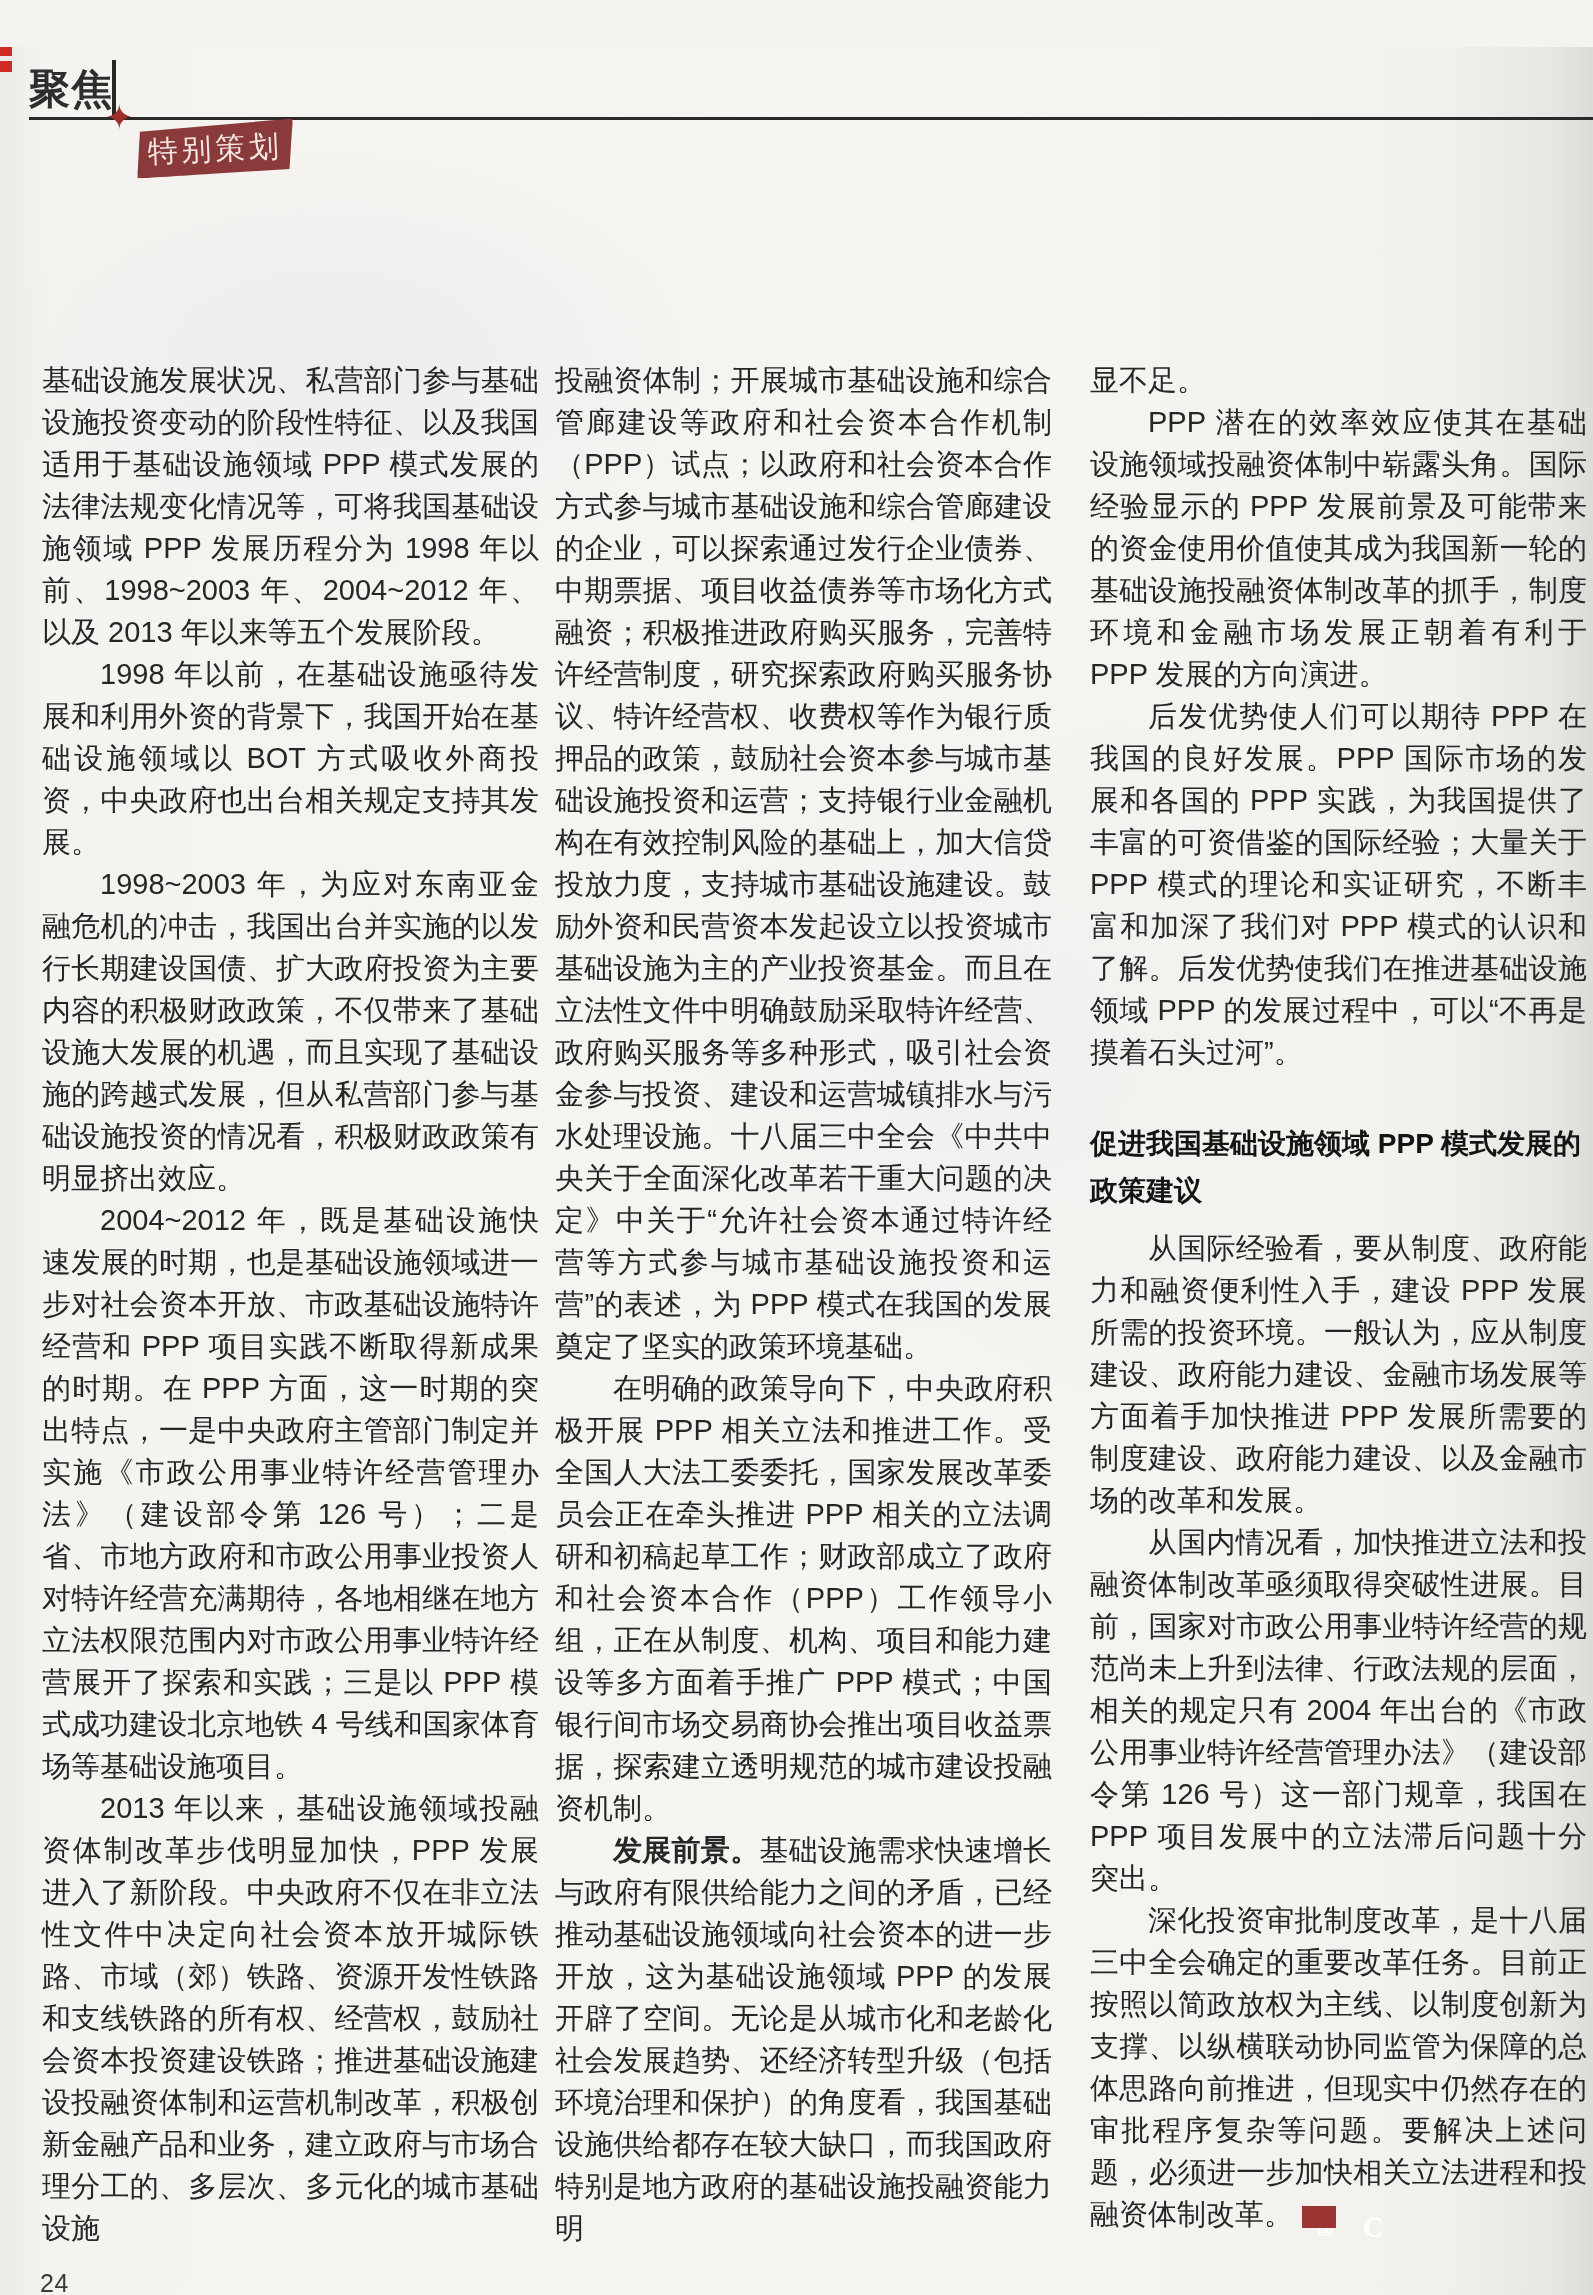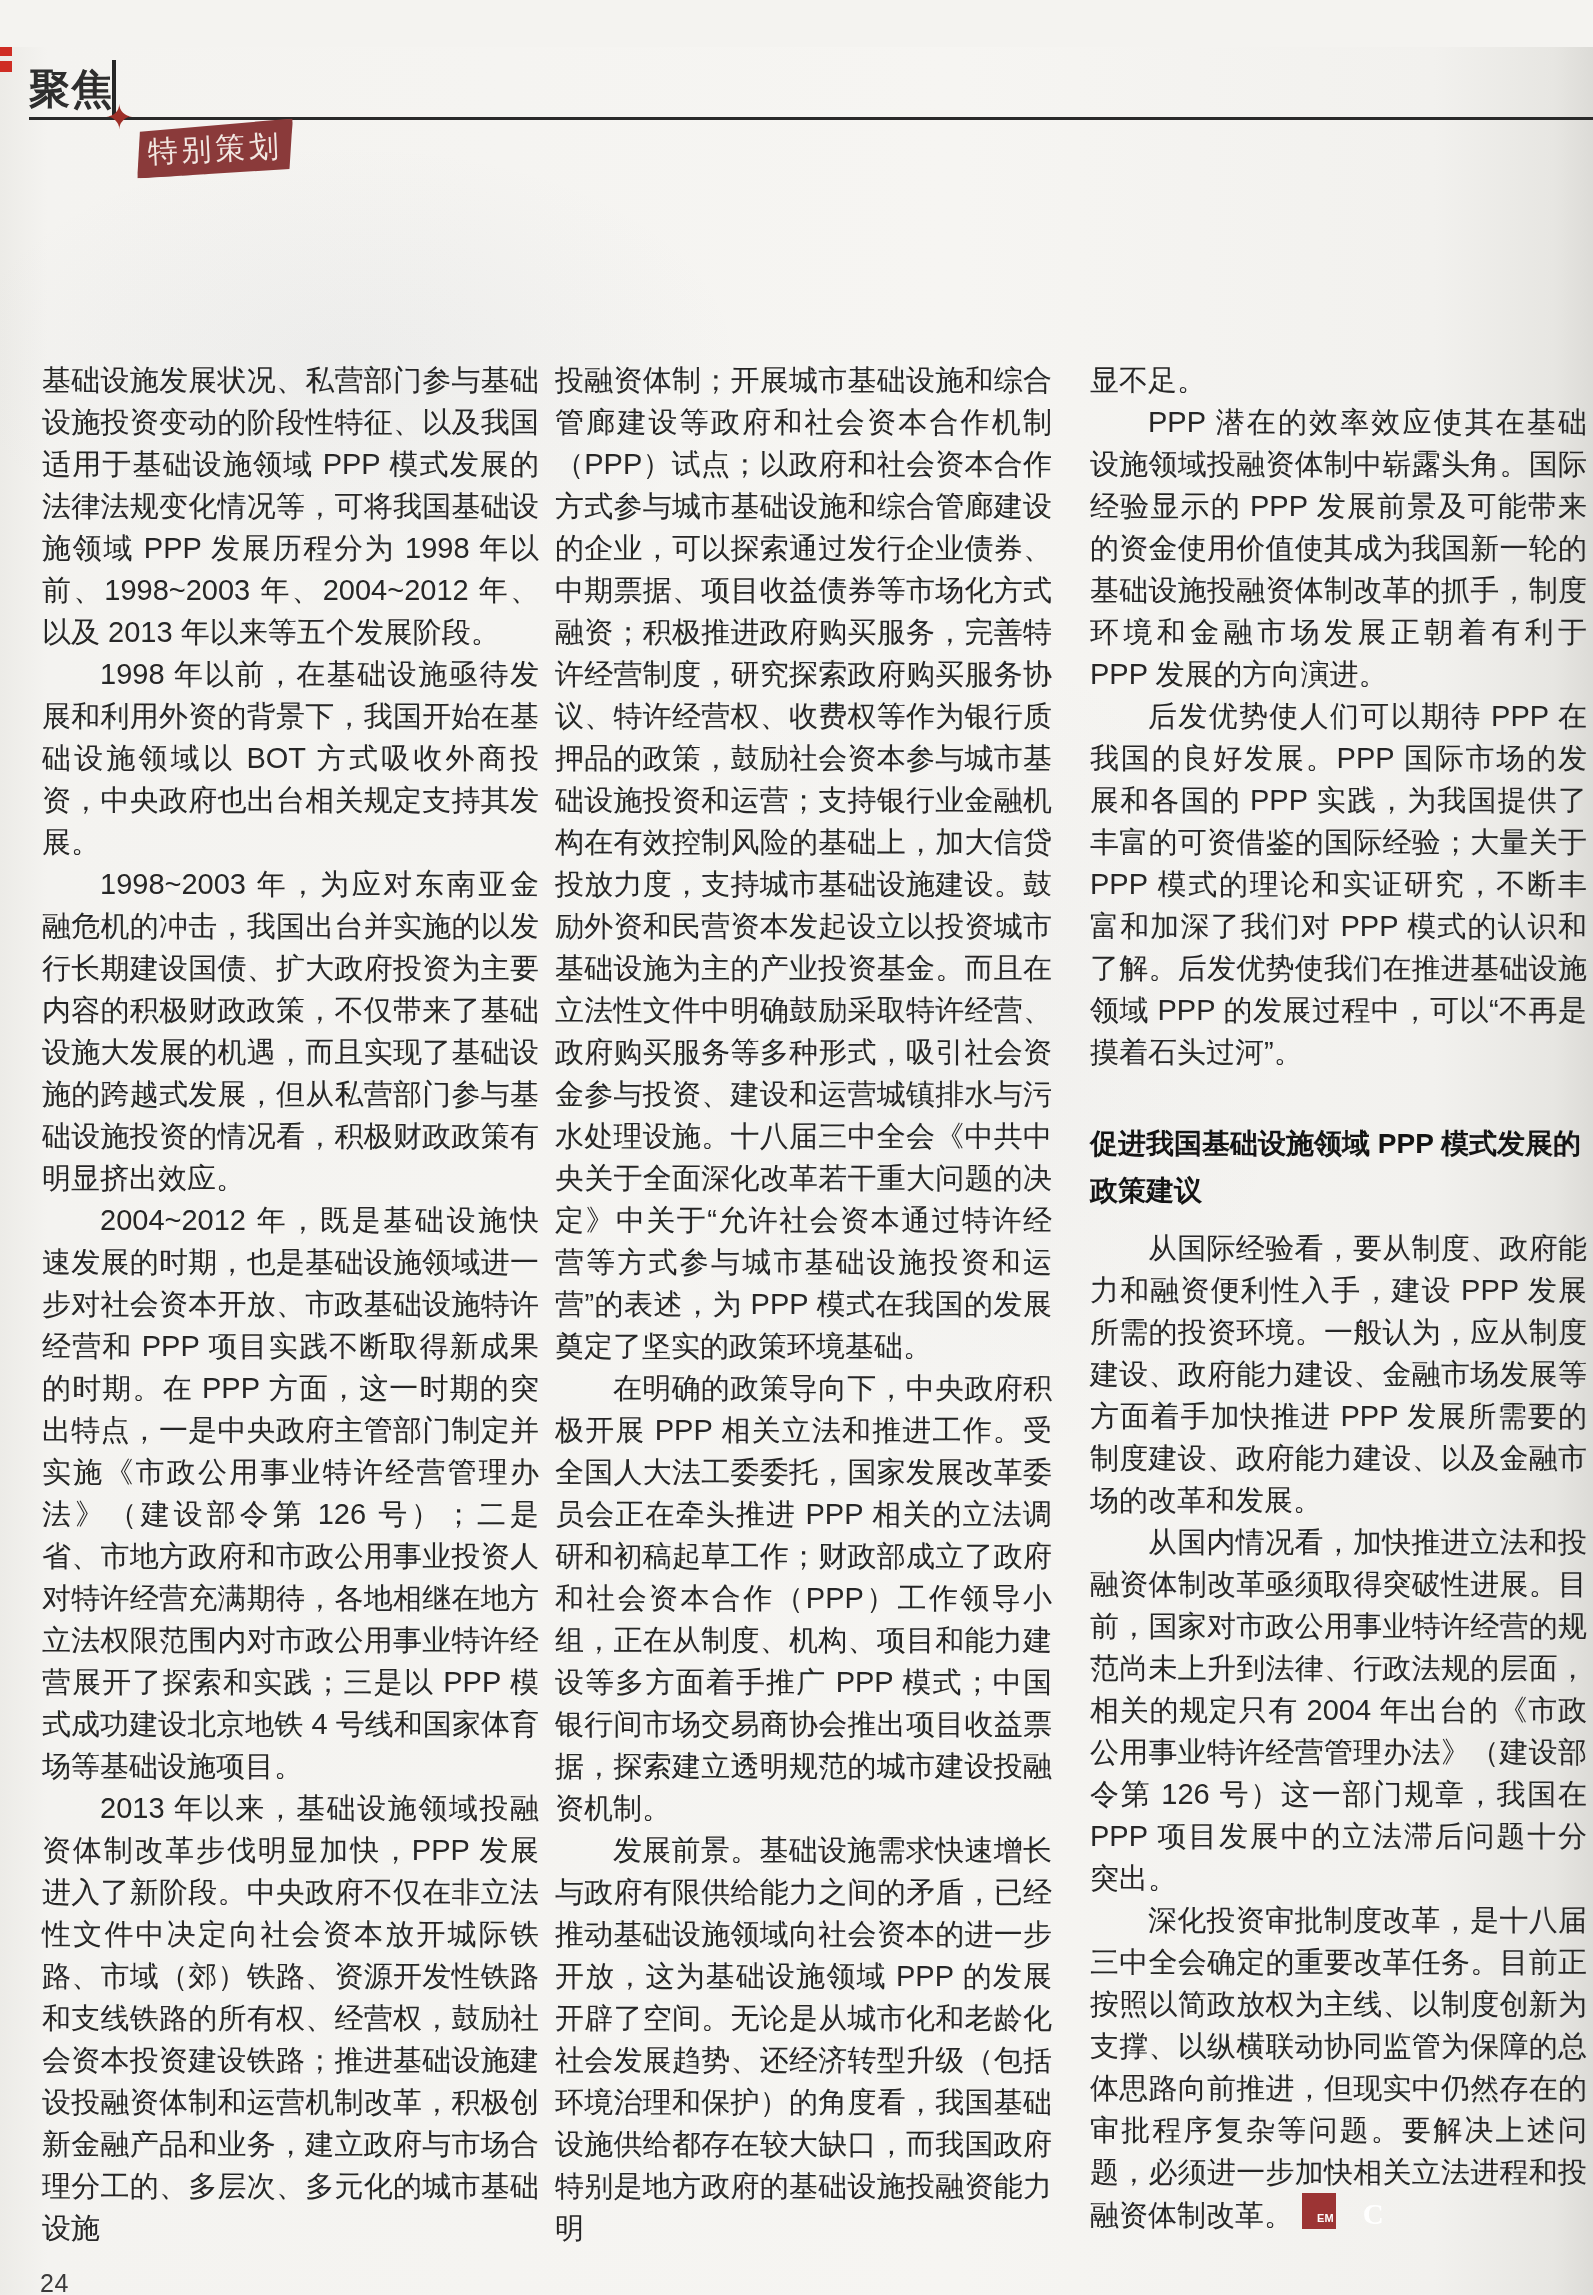--- a/index.html
+++ b/index.html
@@ -44,28 +44,28 @@
   .badge span{color:#f2e7e2;font-size:30px;letter-spacing:3.7px;padding-top:1.5px;}
   
   .col{
     position:absolute;top:312px;width:497px;
     font-size:29px;line-height:42px;color:#262626;
     text-align:justify;
   }
   .col1{left:42px;} .col2{left:555px;} .col3{left:1090px;}
   .col p{margin:0;text-indent:2em;}
   .col p.noindent{text-indent:0;}
-  .lead{font-weight:normal;}
+  .lead{font-weight:bold;}
   .sec-head{
     font-weight:bold;font-size:28px;line-height:47px;color:#141414;
     margin:47px 0 13px 0;text-align:left;text-indent:0 !important;
   }
   
   .endmark{
-    display:inline-block;width:34px;height:36px;margin-left:8.8px;
+    display:inline-block;width:34px;height:22px;margin-left:8.8px;
     background:#9c3434;position:relative;vertical-align:-4.4px;
   }
   .endmark .c{
     position:absolute;left:2.9px;top:0px;color:#ffffff;
     font-size:29px;font-weight:bold;font-family:"Liberation Serif","DejaVu Serif",serif;
   }
   .endmark .em{
     position:absolute;right:2.2px;top:4.4px;color:#ffffff;
     font-size:11px;font-weight:bold;letter-spacing:0;
   }

